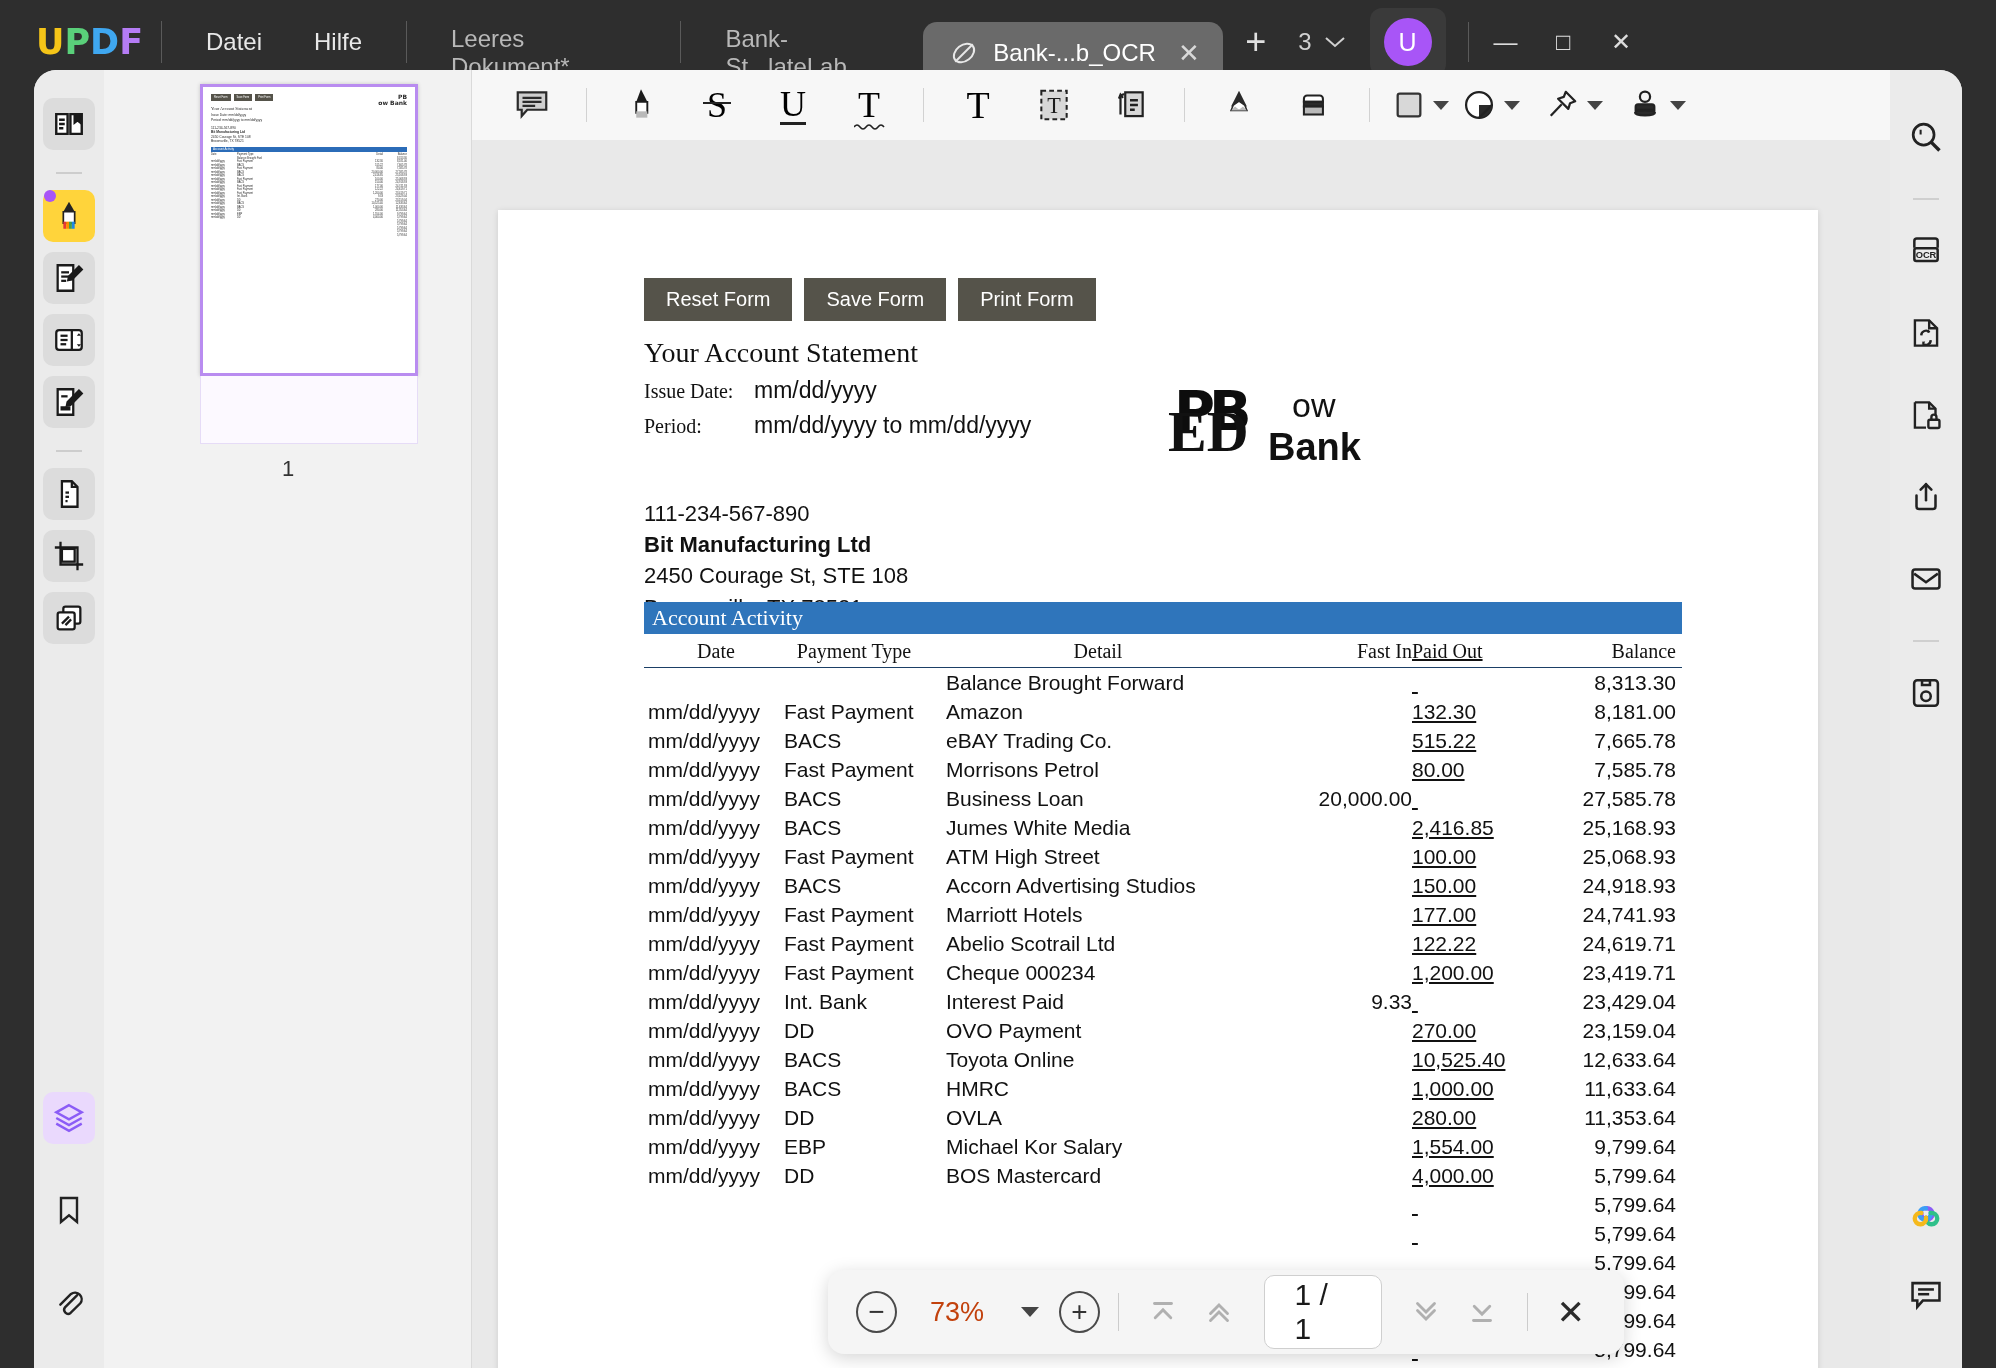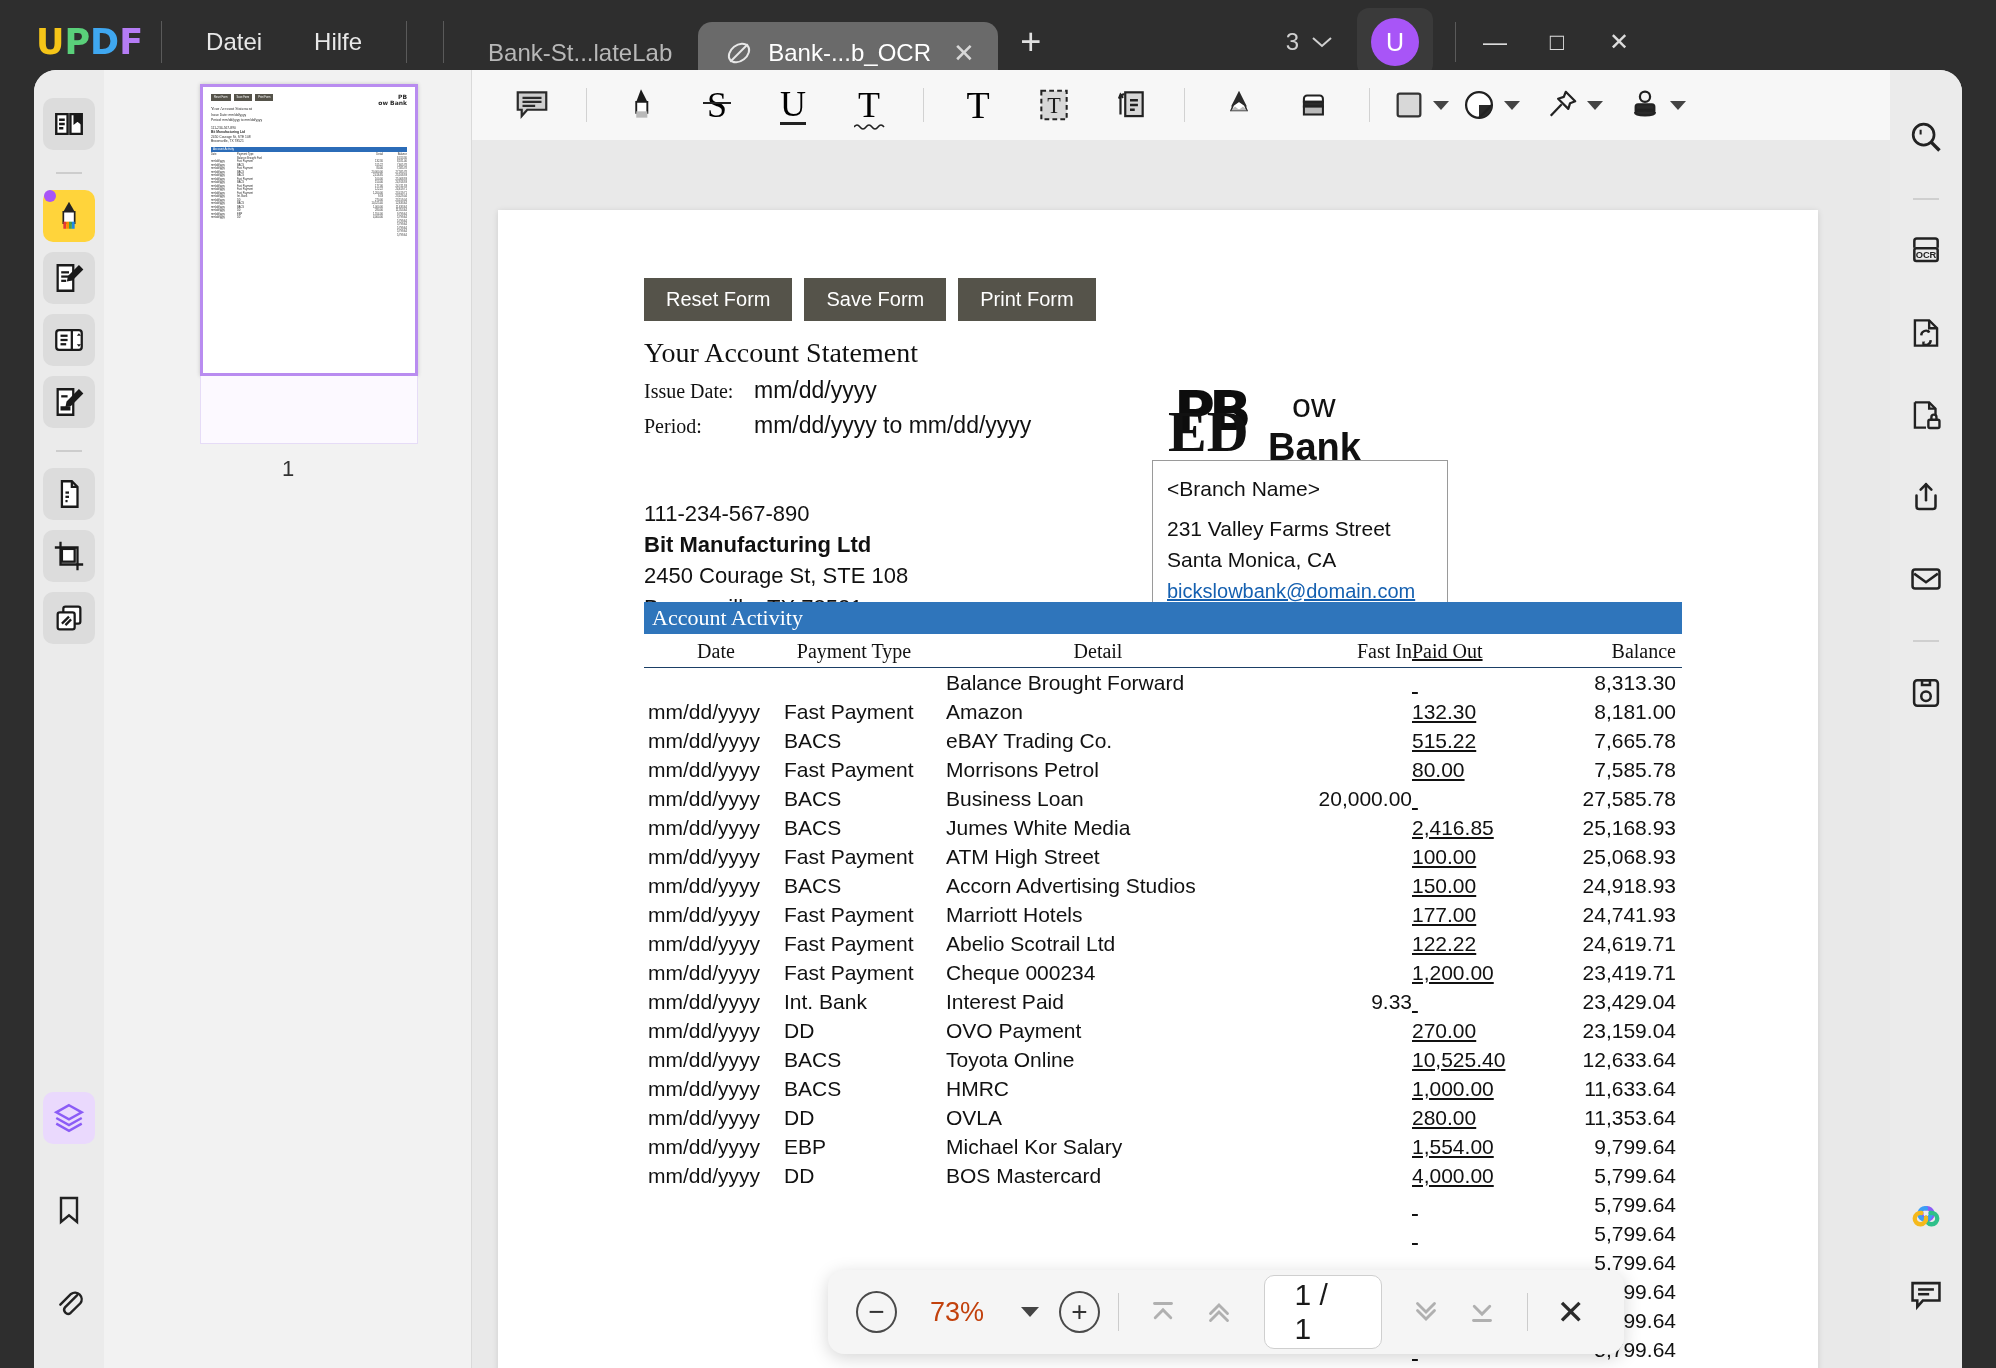--- a/index.html
+++ b/index.html
@@ -195,20 +195,23 @@
 
 <div class="app">
 
   <div class="titlebar">
     <div class="logo"><span class="u">U</span><span class="p">P</span><span class="d">D</span><span class="f">F</span></div>
     <div class="vdiv"></div>
     <div class="menu-item">Datei</div>
     <div class="menu-item">Hilfe</div>
     <div class="vdiv"></div>
 
+    <div class="tab">
+      <span>Leeres Dokument*</span>
+    </div>
     <div class="vdiv"></div>
     <div class="tab">
       <span>Bank-St...lateLab</span>
     </div>
     <div class="tab active">
       <span class="tabicon">
         <svg width="30" height="30" viewBox="0 0 24 24" fill="none" stroke="#e8e8e8" stroke-width="1.6">
           <ellipse cx="12" cy="12" rx="9" ry="6.4" transform="rotate(-38 12 12)"></ellipse>
           <line x1="5" y1="19" x2="19" y2="5"></line>
         </svg>
@@ -633,27 +636,20 @@
             <div>Brownsville, TX 78521</div>
           </div>
 
           <div class="banklogo">
             <span class="bl-dark">PB</span>
             <span class="bl-serif">ED</span>
             <span class="bl-word">ow</span>
             <span class="bl-word2">Bank</span>
           </div>
 
-          <div class="branchbox">
-            <div>&lt;Branch Name&gt;</div>
-            <div style="height:8px"></div>
-            <div>231 Valley Farms Street</div>
-            <div>Santa Monica, CA</div>
-            <div class="mail">bickslowbank@domain.com</div>
-          </div>
 
           <div class="acttable">
             <div class="actbar">Account Activity</div>
             <div class="acthdr">
               <span class="c-date">Date</span>
               <span class="c-type">Payment Type</span>
               <span class="c-det">Detail</span>
               <span class="c-in">Fast In</span>
               <span class="c-out">Paid Out</span>
               <span class="c-bal">Balance</span>

